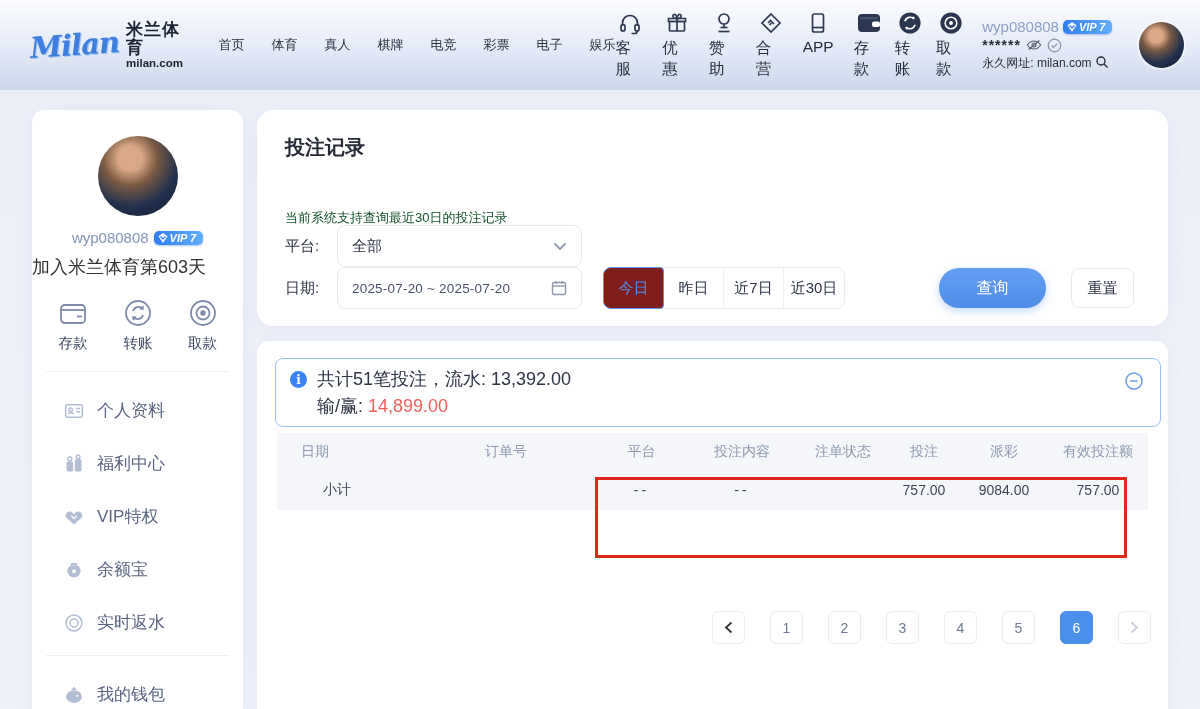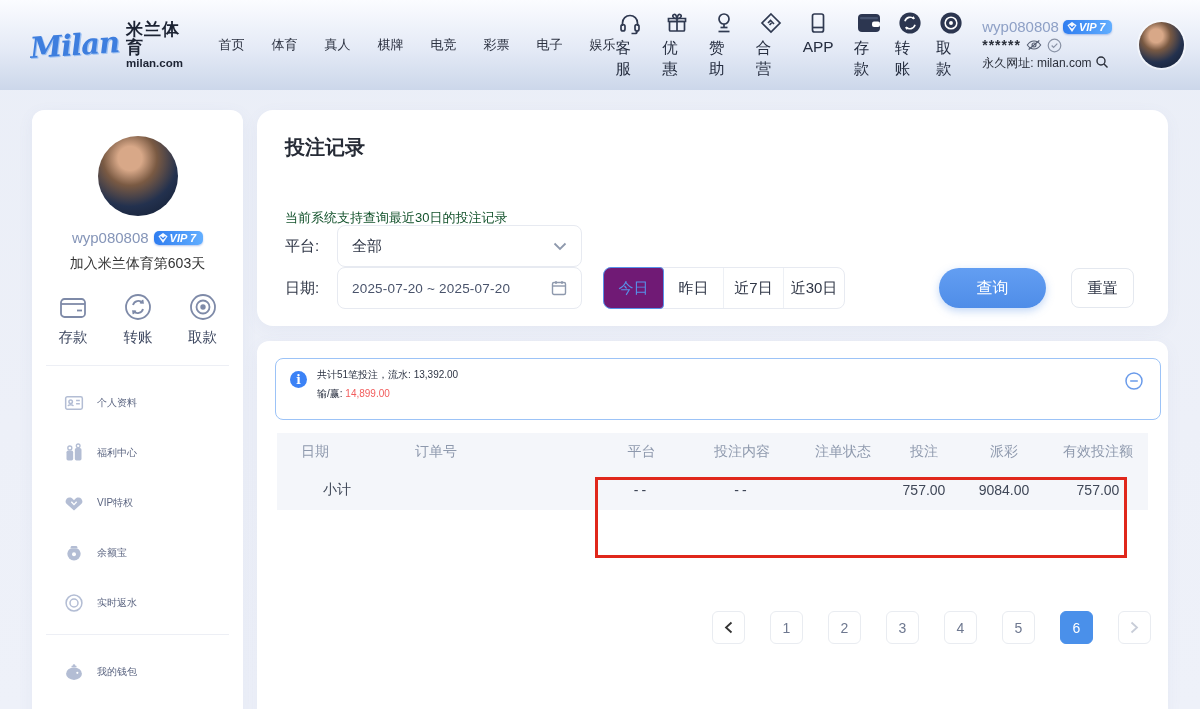--- a/index.html
+++ b/index.html
@@ -53,27 +53,27 @@
   
   .sidebar{
     position:absolute; left:32px; top:110px; width:211px; height:640px;
     background:#fff; border-radius:12px; box-shadow:0 4px 16px rgba(100,120,170,.07);
   }
   .side-avatar{
     width:80px; height:80px; border-radius:50%; margin:26px auto 13px;
     background:radial-gradient(circle at 40% 28%, #d8a888 16%, #7a5a43 36%, #23314e 64%, #101a2e 100%);
   }
   .side-name{ display:flex; justify-content:center; align-items:center; gap:5px; font-size:15px; color:#8595b8; }
-  .side-join{ text-align:center; font-size:14px; color:#333; margin-top:9px; }
+  .side-join{ text-align:left; font-size:18px; color:#333; margin-top:9px; }
   .side-actions{ display:flex; justify-content:space-between; padding:20px 26px 18px; }
   .side-action{ display:flex; flex-direction:column; align-items:center; gap:7px; cursor:pointer; }
   .side-action .lbl{ font-size:14.5px; color:#3c465f; }
   .divider{ height:1px; background:#edeff5; margin:0 14px; }
   .menu{ padding:12px 0 6px; }
-  .menu-item{ display:flex; align-items:center; gap:13px; padding:15px 0 15px 32px; font-size:10px; color:#5a6480; cursor:pointer; }
+  .menu-item{ display:flex; align-items:center; gap:13px; padding:15px 0 15px 32px; font-size:17px; color:#5a6480; cursor:pointer; }
 
   
   .card{ position:absolute; background:#fff; border-radius:16px; box-shadow:0 4px 16px rgba(100,120,170,.06); }
   .filters{ left:257px; top:110px; width:911px; height:216px; }
   .f-title{ position:absolute; left:28px; top:24px; font-size:20px; font-weight:700; color:#262b36; }
   .f-sub{ position:absolute; left:28px; top:67px; font-size:13px; color:#14532d;margin-top:32px; }
   .f-row{ position:absolute; left:28px; height:42px; display:flex; align-items:center; }
   .row1{ top:115px; } .row2{ top:157px; }
   .f-label{ width:52px; font-size:15px; color:#2e3545; }
   .select-box,.date-box{
@@ -87,21 +87,21 @@
     position:absolute; left:318px; top:0; height:42px; display:flex;
     border:1px solid #e7eaf1; border-radius:8px; background:#fff;
   }
   .range-btn{
     width:60px; display:flex; align-items:center; justify-content:center;
     font-size:15px; color:#2e3545; border-right:1px solid #edf0f5; cursor:pointer;
   }
   .range-btn:last-child{ border-right:none; }
   .range-btn.active{
     margin:-1px 0 -1px -1px; height:42px; width:61px;
-    border:1px solid #5792ea; border-radius:8px 4px 4px 8px; color:#5792ea; background:#701a75;
+    border:1px solid #5792ea; border-radius:8px 4px 4px 8px; color:#5792ea; background:#7f1d1d;
   }
   .btn-search{
     position:absolute; left:682px; top:158px; width:107px; height:40px; border:none; cursor:pointer;
     border-radius:20px; background:linear-gradient(180deg,#639ef2,#4f8de8);
     color:#fff; font-size:16px; display:flex; align-items:center; justify-content:center;
     box-shadow:0 3px 8px rgba(80,140,230,.35);
   }
   .btn-reset{
     position:absolute; left:814px; top:158px; width:63px; height:40px; cursor:pointer;
     border-radius:8px; background:#fff; border:1px solid #e4e8ef;
@@ -112,29 +112,29 @@
   .tablecard{ left:257px; top:341px; width:911px; height:380px; border-radius:12px; }
   .summary{
     position:absolute; left:18px; top:17px; width:886px; min-height:62px;
     border:1px solid #9cc3f7; border-radius:8px; padding:11px 14px; display:flex;
   }
   .info-ic{
     width:17px; height:17px; border-radius:50%; background:#3b82f6; color:#fff;
     font-size:12px; font-weight:700; display:flex; align-items:center; justify-content:center;
     font-family:"DejaVu Serif", serif; margin-top:1px; flex:none;
   }
-  .sum-text{ margin-left:10px; font-size:10px; color:#2e3545; line-height:1.0; }
+  .sum-text{ margin-left:10px; font-size:18px; color:#2e3545; line-height:1.0; }
   .sum-line1{ margin-bottom:9px; }
   .sum-red{ color:#f25c5c; }
   .minus-ic{ position:absolute; right:16px; top:12px; cursor:pointer; }
 
   table{ position:absolute; left:20px; top:92px; width:871px; border-collapse:collapse; table-layout:fixed; }
   thead th{ height:37px; background:#f4f6fa; font-size:14px; font-weight:400; color:#8e99ad; text-align:center; }
   th.c1,td.c1{ text-align:left; padding-left:24px; }
-  th.c2,td.c2{ text-align:left; padding-left:18px; }
+  th.c2,td.c2{ text-align:center; padding-left:18px; }
   tbody td{ height:76px; font-size:14px; color:#3f4757; text-align:center; background:#fff; vertical-align:middle; }
   td.c1 .d1,td.c1 .d2{ line-height:1.5; color:#4a5265; }
   td.payout{ color:#f25c5c; }
   tr.subtotal td{ height:40px; background:#f4f6fa; color:#3f4757; }
   tr.subtotal td.c1{ text-align:center; padding-left:0; }
   .dash{ letter-spacing:3px; color:#5a6478; }
 
   .pagination{ position:absolute; right:17px; top:270px; display:flex; gap:25px; }
   .pg{
     width:33px; height:33px; border:1px solid #e9ecf1; border-radius:6px; background:#fff;

